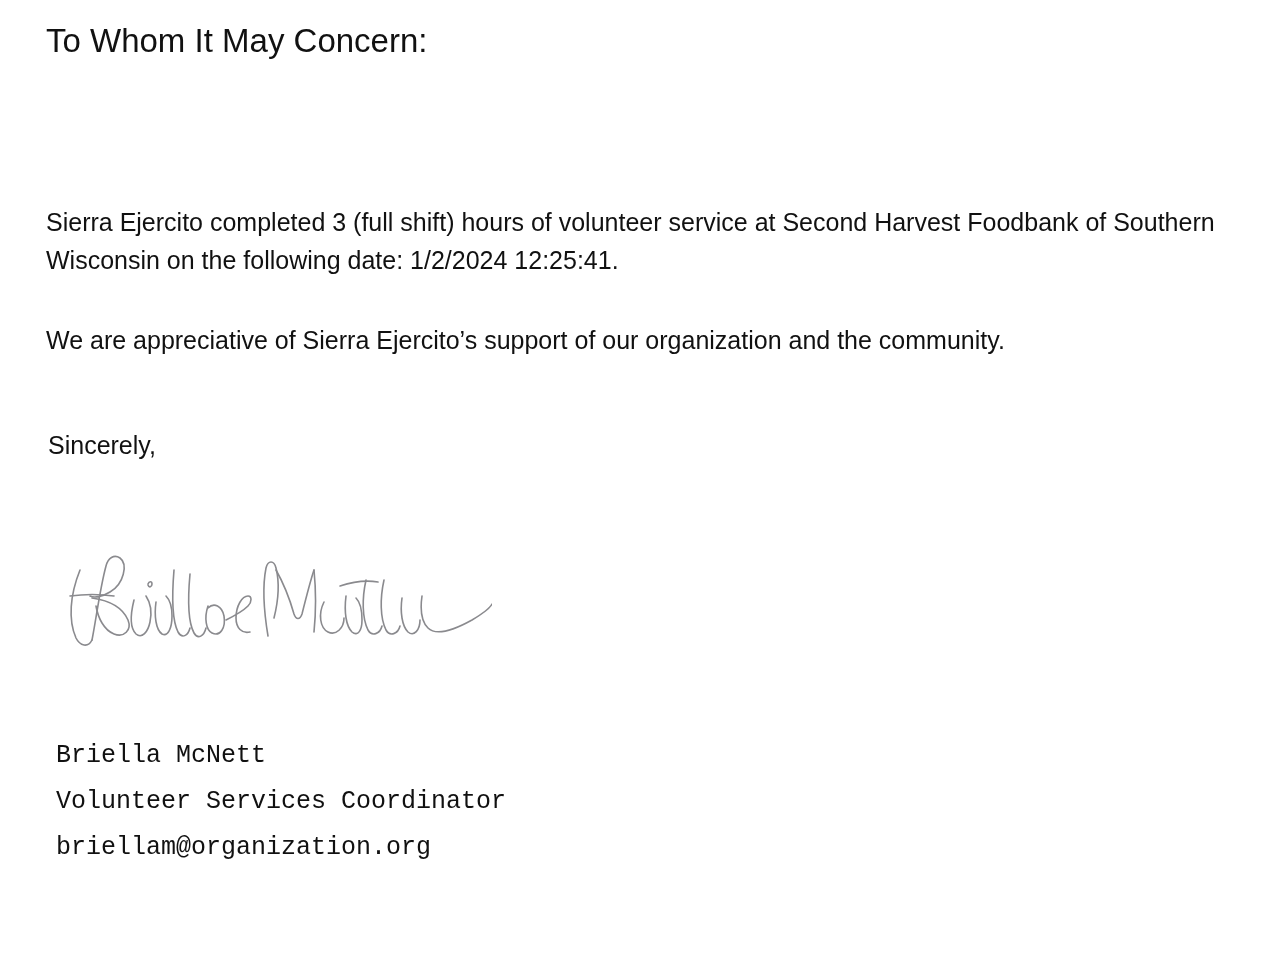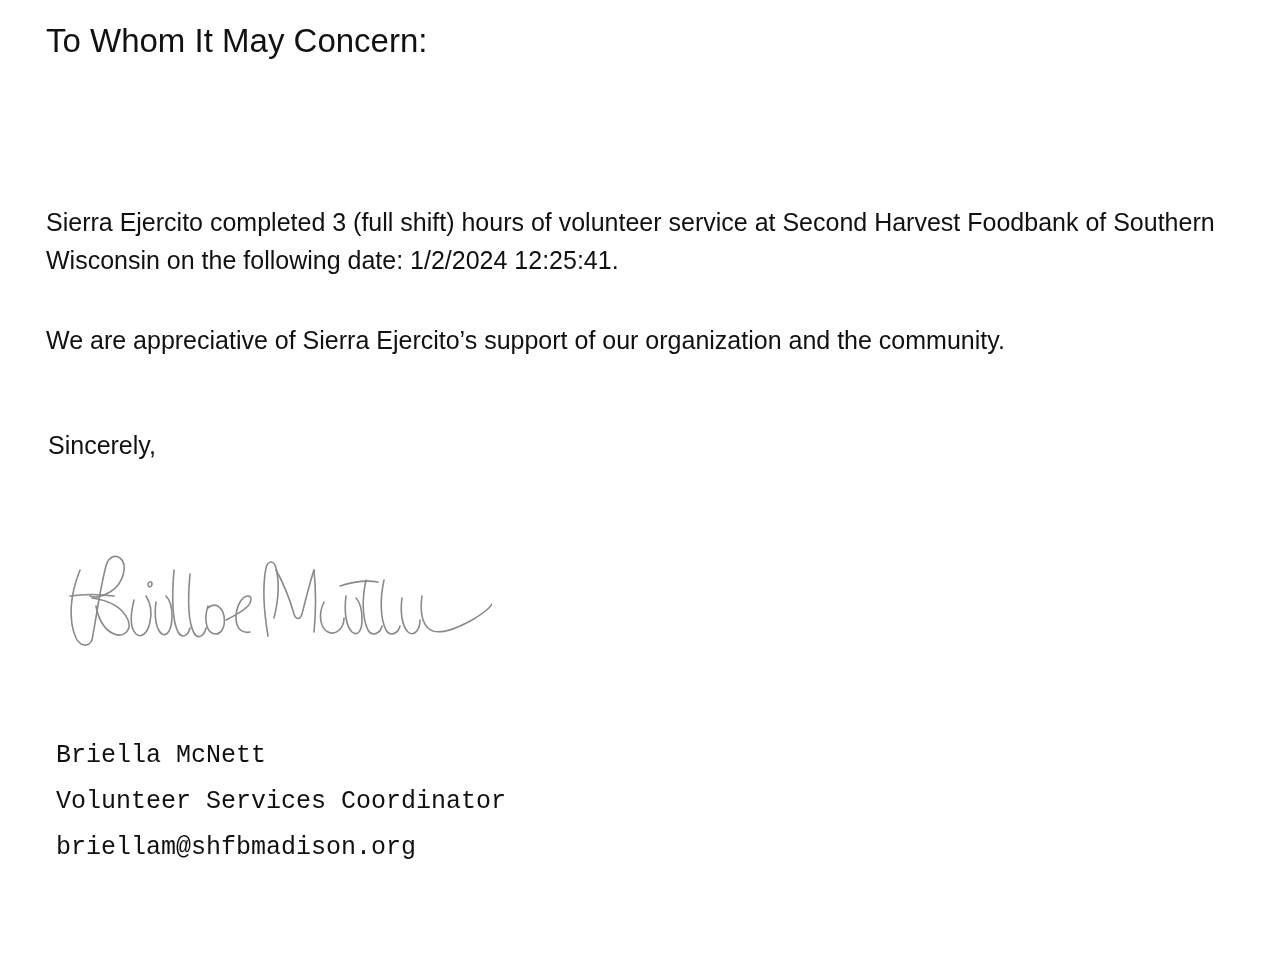--- a/index.html
+++ b/index.html
@@ -118,16 +118,16 @@
       <path d="M322 40 C318 58, 318 78, 324 90 C328 97, 336 94, 338 86"></path>
       <path d="M340 58 C338 72, 340 86, 346 92 C352 97, 358 90, 358 80"></path>
       <path d="M360 56 C358 70, 360 82, 366 88 C374 96, 392 90, 410 80 C420 74, 428 68, 430 64"></path>
       <path d="M8 56 C22 54, 38 54, 52 56"></path>
     </svg>
   </div>
 
   <div class="signoff">
     <div>Briella McNett</div>
     <div>Volunteer Services Coordinator</div>
-    <div>briellam@shfbmadison.org</div>
+    <div>briellam@organization.org</div>
   </div>
 
 </div>
 
 </body></html>

